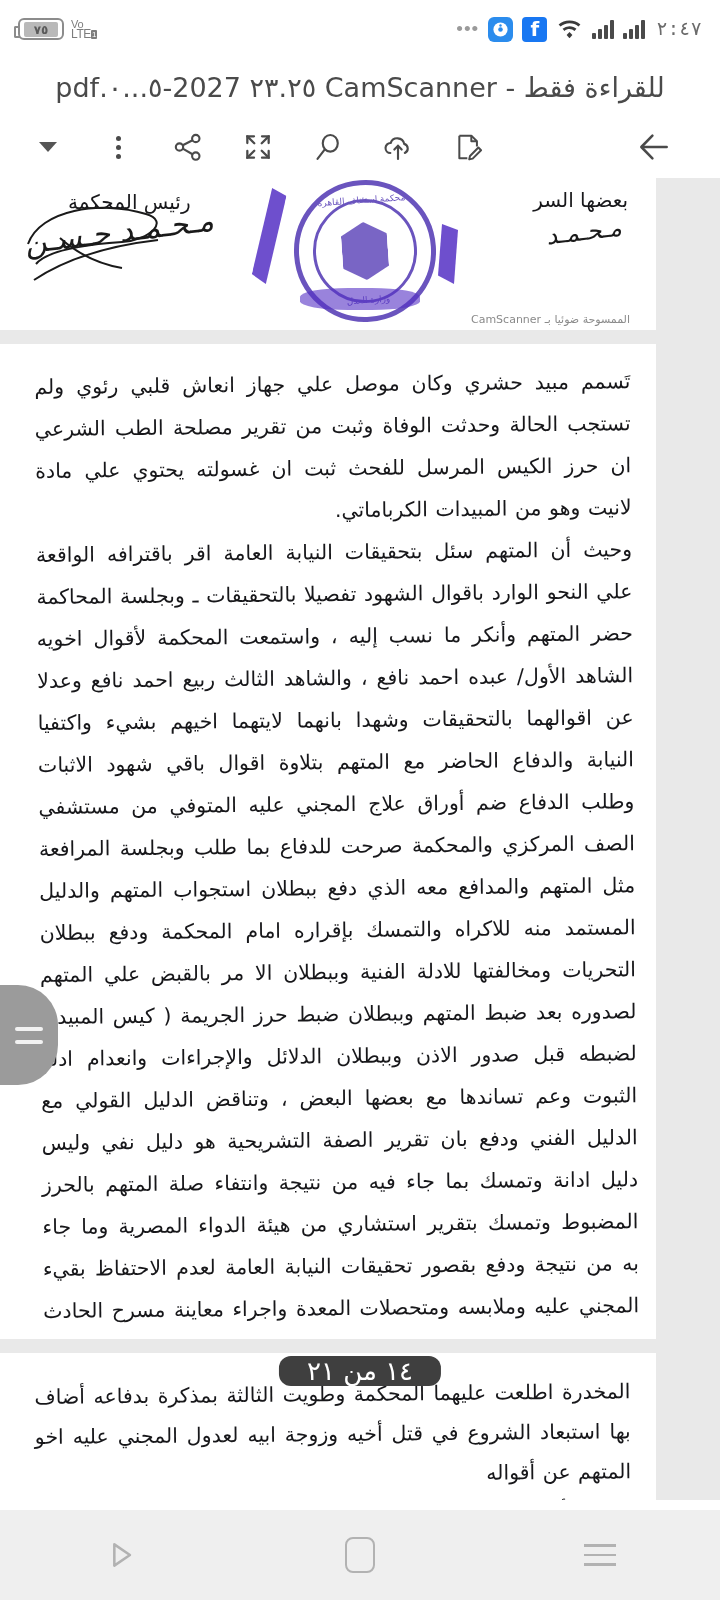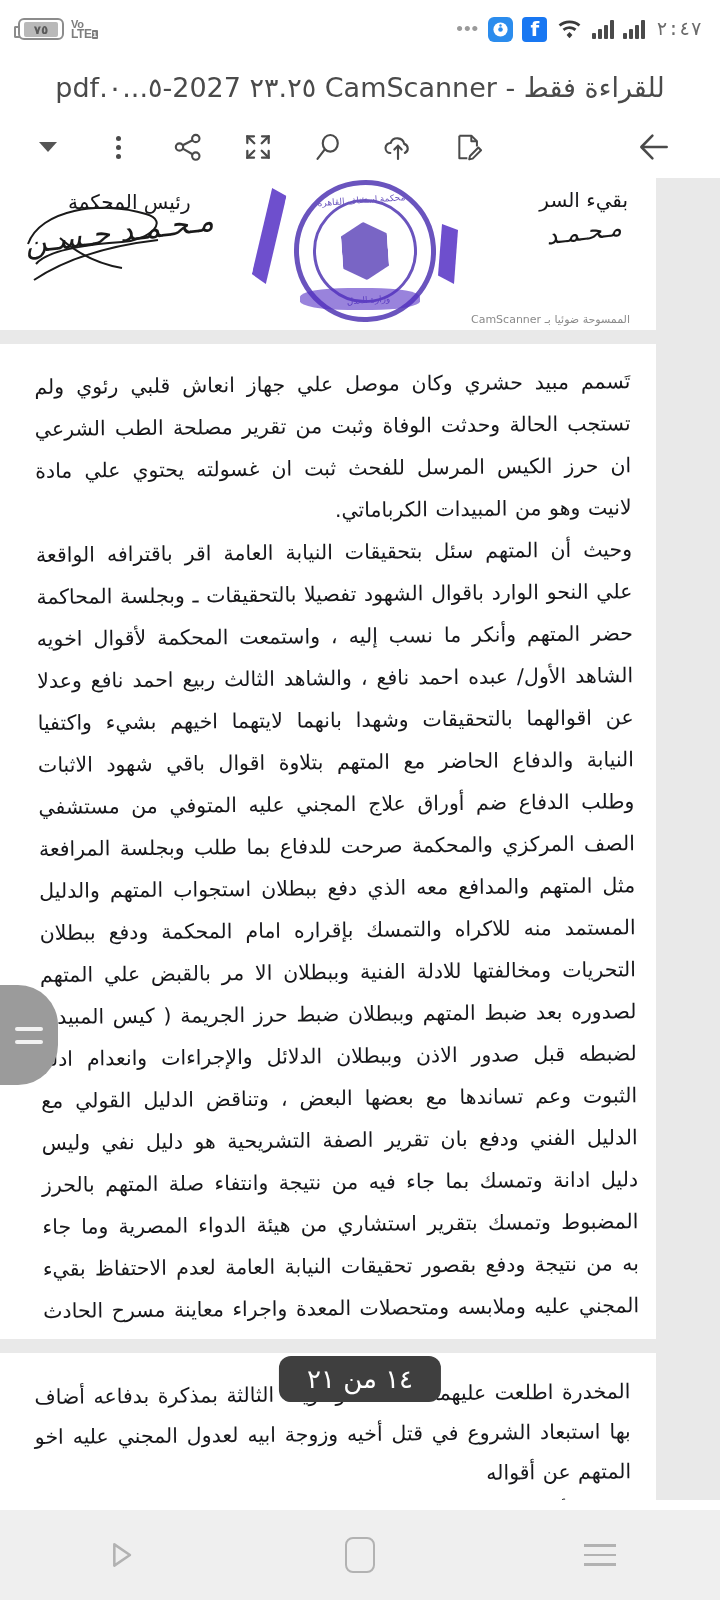--- a/index.html
+++ b/index.html
@@ -57,21 +57,21 @@
     line-height: 16px;
     width: 34px; height: 15px;
     border-radius: 2px;
     text-align: center;
     font-weight: 600;
   }
   .volte {
     font-size: 11px;
     line-height: 10px;
     color: #7d7d7d;
-    font-weight: 700;
+    font-weight: 400;
     letter-spacing: -0.2px;
   }
   .volte .l2 { display: block; font-size: 12px; letter-spacing: -0.4px;}
   .volte .l2 .box {
     display: inline-block;
     background: #7d7d7d; color: #fff;
     font-size: 8px; line-height: 9px;
     padding: 0 1px; border-radius: 1px;
     vertical-align: 1px;
   }
@@ -270,21 +270,21 @@
   #page-badge {
     position: absolute;
     left: 50%;
     transform: translateX(-50%);
     top: 1356px;
     background: #3f3f3f;
     color: #ffffff;
     font-size: 26px;
     font-family: "DejaVu Sans", sans-serif;
     border-radius: 12px;
-    padding: 8px 28px;
+    padding: 0 28px;
     direction: rtl;
     z-index: 45;
     white-space: nowrap;
   }
 
   
   #nav-bar {
     position: absolute;
     bottom: 0; left: 0;
     width: 720px; height: 90px;
@@ -446,21 +446,21 @@
 
       <div class="stamp" style="left:294px; top:2px;">
         <div class="stamp-text top">محكمة استئناف القاهرة</div>
         <div class="stamp-inner"></div>
         <div class="stamp-text">وزارة العدل</div>
       </div>
       <div class="ink-blob" style="left:258px; top:10px; width:22px; height:96px; transform:rotate(9deg); clip-path:polygon(30% 0,100% 6%,70% 100%,0 92%);"></div>
       <div class="ink-blob" style="left:438px; top:46px; width:20px; height:60px; clip-path:polygon(20% 0,100% 10%,80% 100%,0 86%);"></div>
       <div class="ink-blob" style="left:300px; top:110px; width:120px; height:22px; border-radius:40%; opacity:.6;"></div>
 
-      <div class="sig-label" style="right:28px; top:10px;">بقيء السر</div>
+      <div class="sig-label" style="right:28px; top:10px;">بعضها السر</div>
       <div class="sig-scribble" style="right:34px; top:40px; font-size:24px;">مـحـمـد</div>
       <div class="cam-watermark" style="right:26px; bottom:4px;margin-left:40px;">الممسوحة ضوئيا بـ CamScanner</div>
     </div>
   </div>
 
   <div class="page-gap"></div>
 
   <div class="page" style="height:995px;">
     <div class="skew-wrap" style="padding-top:16px;">
       <div class="doc-text">

